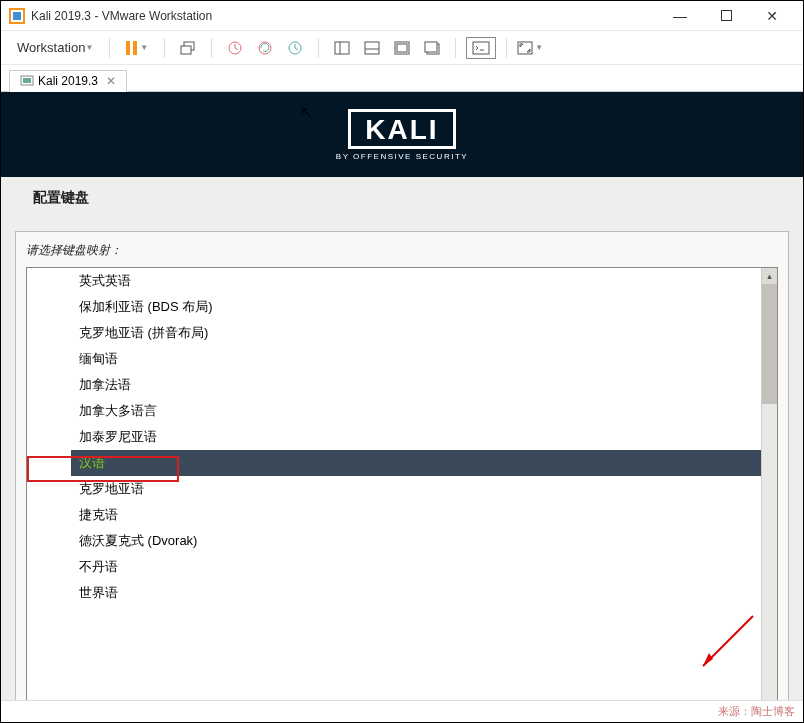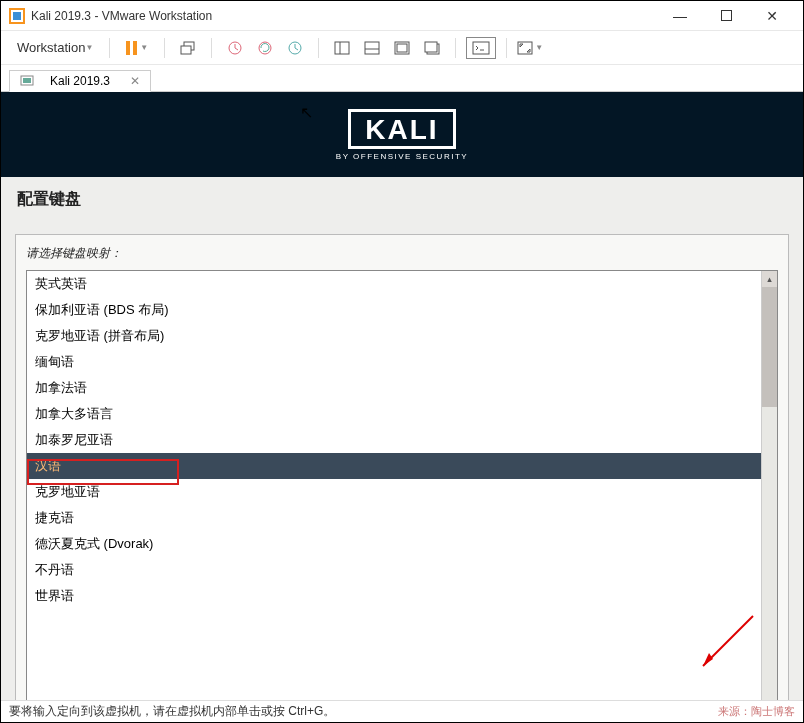--- a/index.html
+++ b/index.html
@@ -17,40 +17,40 @@
 .toolbar .sep { width: 1px; height: 20px; background: #ddd; margin: 0 6px; }
 .toolbar .tbtn { width: 26px; height: 26px; display: flex; align-items: center; justify-content: center; }
 .toolbar .tbtn svg { display: block; }
 .toolbar .pause-btn { width: 34px; display: flex; align-items: center; }
 .toolbar .pause-icon { display: flex; gap: 3px; margin-right: 3px; }
 .toolbar .pause-bar { width: 4px; height: 14px; background: #f7941e; }
 .toolbar .caret { font-size: 8px; color: #888; }
 
 
 .vm-tab-bar { height: 26px; display: flex; align-items: flex-end; padding: 0 8px; background: #fff; }
-.vm-tab { background: #fff; border: 1px solid #ccc; border-bottom: 1px solid #fff; padding: 3px 10px; display: flex; align-items: center; gap: 16px; font-size: 12px; position: relative; top: 1px; }
+.vm-tab { background: #fff; border: 1px solid #ccc; border-bottom: 1px solid #fff; padding: 3px 10px; display: flex; align-items: center; gap: 4px; font-size: 12px; position: relative; top: 1px; }
 .vm-tab .close-x { color: #888; font-size: 12px; margin-left: 4px; }
 
 
 .vm-content { background: #031625; border-top: 1px solid #ccc; }
 .kali-banner { height: 85px; display: flex; flex-direction: column; align-items: center; justify-content: center; position: relative; }
 .kali-logo-box { border: 3px solid #fff; padding: 4px 14px 2px 14px; }
 .kali-logo-text { color: #fff; font-weight: bold; font-size: 28px; letter-spacing: 2px; line-height: 1; }
 .kali-sub { color: #fff; font-size: 8px; letter-spacing: 1.5px; margin-top: 3px; }
 .cursor-arrow { position: absolute; left: 299px; top: 11px; color: #000; font-size: 16px; pointer-events: none; }
 
 
 .installer { background: #eeeeec; padding: 12px 0 0 0; }
-.inst-title { font-weight: bold; font-size: 16px; color: #222; padding: 0 14px 8px 16px; }
+.inst-title { font-weight: bold; font-size: 14px; color: #222; padding: 0 14px 8px 32px; }
 .inst-main { background: #f8f8f6; border: 1px solid #bbb; margin: 16px 14px; padding: 10px 10px 0 10px; }
 .inst-prompt { font-style: italic; font-size: 12px; color: #222; margin-bottom: 8px; }
-.listbox { border: 1px solid #888; background: #fff; height: 452px; display: flex; position: relative; }
+.listbox { border: 1px solid #888; background: #fff; height: 452px; display: flex; position: relative; padding-left: 44px; }
 .list-items { flex: 1; overflow: hidden; }
 .list-item { padding: 4px 8px; font-size: 13px; color: #000; white-space: nowrap; }
-.list-item.selected { background: #3a4a5a; color: #fdba74; }
+.list-item.selected { background: #3a4a5a; color: #84cc16; }
 .highlight-box { position: absolute; border: 2px solid #d62020; left: 0px; top: 188px; width: 152px; height: 26px; pointer-events: none; }
 .list-scrollbar { width: 16px; background: #e8e8e4; border-left: 1px solid #ccc; position: relative; }
 .scroll-up { position: absolute; top: 0; width: 100%; height: 16px; display: flex; align-items: center; justify-content: center; font-size: 9px; color: #555; background: #ddd9d5; }
 .scroll-thumb { position: absolute; top: 16px; width: 100%; height: 120px; background: #c4c0bc; }
 
 .inst-buttons { display: flex; padding: 12px 14px 10px 14px; }
 .inst-btn { border: 1px solid #999; background: linear-gradient(#fdfdfc,#e8e8e4); padding: 5px 18px; font-size: 13px; color: #222; border-radius: 3px; }
 .inst-btn + .inst-btn { margin-left: 24px; }
 .inst-btn.right { margin-left: auto; }
 
@@ -216,15 +216,14 @@
     </div>
   </div>
 </div>
 
 <svg class="red-arrow" style="left:692px;top:610px" width="70" height="70">
   <line x1="60" y1="5" x2="10" y2="55" stroke="#d00" stroke-width="2"></line>
   <polygon points="10,55 20,48 16,42" fill="#d00"></polygon>
 </svg>
 
 <div class="statusbar">
-  <span>要将输入定向到该虚拟机，请在虚拟机内部单击或按 Ctrl+G。</span>
   <span class="source">来源：陶士博客</span>
 </div>
 
 </body></html>

